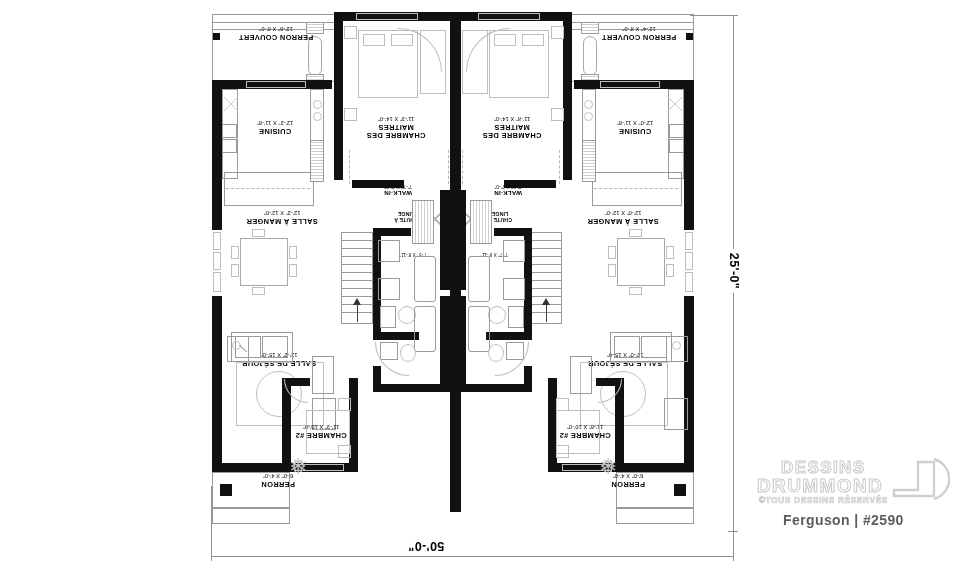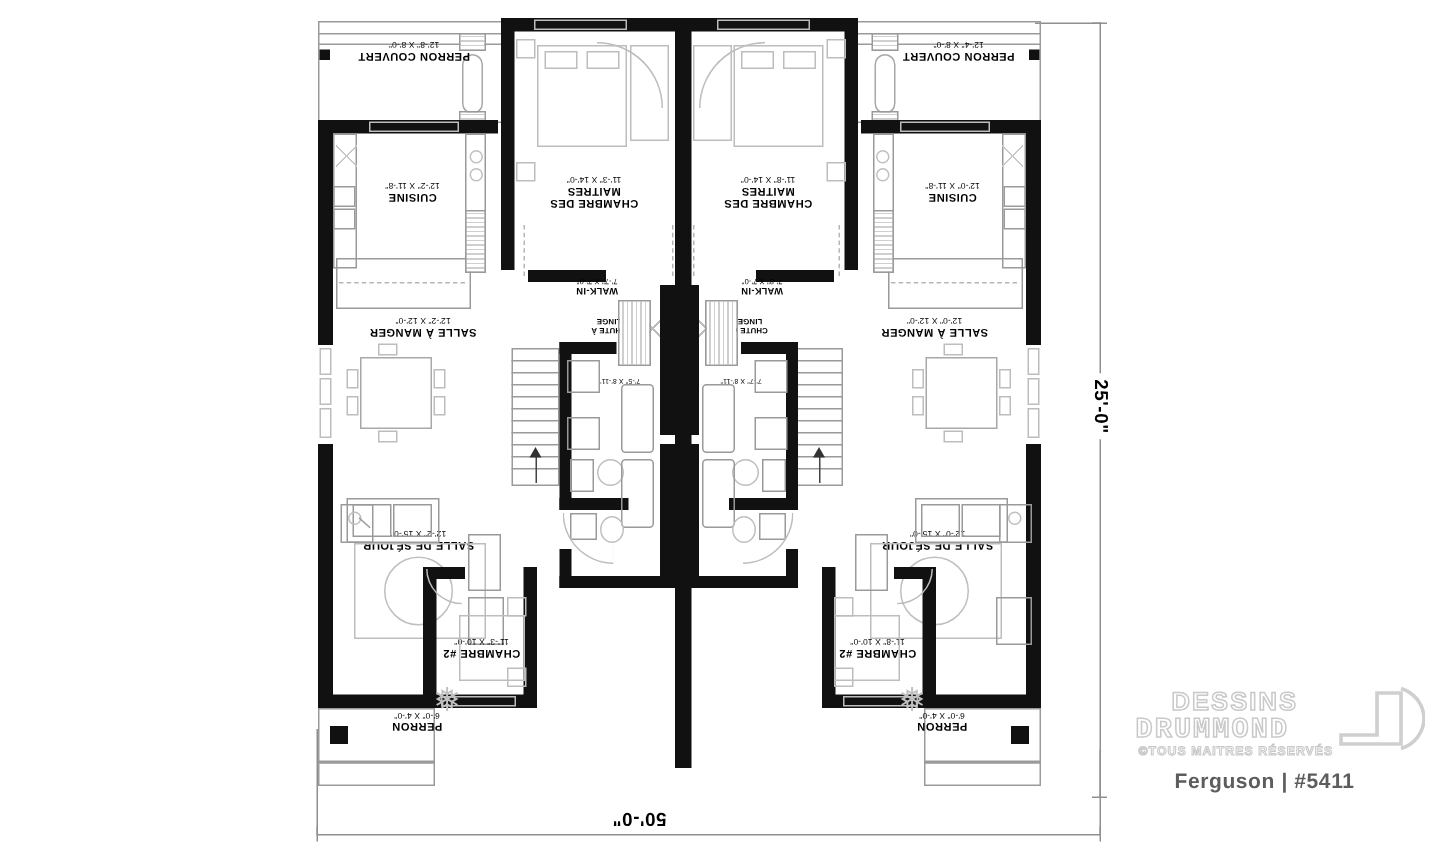--- a/index.html
+++ b/index.html
@@ -36,21 +36,21 @@
   
   .dimtxt{position:absolute;font-weight:bold;font-size:12.5px;letter-spacing:.4px;
           transform:rotate(180deg);background:#fff;padding:0 4px;}
   .dimtxt.vert{transform:rotate(90deg);}
 
   
   #logo{position:absolute;left:757px;top:452px;width:196px;height:92px;}
   .lg1,.lg2{position:absolute;font-weight:bold;letter-spacing:1.4px;
             color:#fff;-webkit-text-stroke:1px #c9c9c9;text-stroke:1px #c9c9c9;}
   .lg1{left:24px;top:6px;font-size:17px;}
-  .lg2{left:0px;top:23px;font-size:19px;font-family:Liberation Mono, monospace;}
+  .lg2{left:0px;top:23px;font-size:19px;}
   .lg3{position:absolute;left:2px;top:44px;font-size:8.2px;font-weight:bold;
        letter-spacing:.7px;color:#fff;-webkit-text-stroke:.7px #c9c9c9;}
   .lgname{position:absolute;left:26px;top:60px;font-size:14px;font-weight:bold;
           color:#5d5d5d;letter-spacing:.4px;}
   #logoIcon{position:absolute;left:131px;top:4px;}
 </style>
 </head>
 <body>
 
 <div id="plan">
@@ -409,22 +409,22 @@
   <div class="thin" style="left:468px;top:306px;width:22px;height:46px;border-radius:3px;"></div>
   <div class="thin" style="left:506px;top:342px;width:18px;height:18px;"></div>
   <div class="ell" style="left:488px;top:344px;width:16px;height:18px;"></div>
   <div class="thin2" style="left:495px;top:342px;width:34px;height:34px;border-radius:0 0 34px 0;border-top:none;border-left:none;"></div>
   <div class="wall" style="left:524px;top:366px;width:8px;height:26px;"></div>
   <div class="wall" style="left:462px;top:384px;width:70px;height:8px;"></div>
 
   <div id="logo">
     <div class="lg1">DESSINS</div>
     <div class="lg2">DRUMMOND</div>
-    <div class="lg3">©TOUS MAITRES RÉSERVÉS</div>
-    <div class="lgname">Ferguson | #5411</div>
+    <div class="lg3">©TOUS DESSINS RÉSERVÉS</div>
+    <div class="lgname">Ferguson | #2590</div>
     <div id="logoIcon">
       <svg width="62" height="46" viewBox="0 0 62 46">
         <path d="M6 40 L6 34 L30 34 L30 6 L46 6 L46 40 Z" fill="none" stroke="#cfcfcf" stroke-width="2.4"></path>
         <path d="M46 3 A 22 21 0 0 1 46 43" fill="none" stroke="#cfcfcf" stroke-width="2.4"></path>
       </svg>
     </div>
   </div>
 
 </div>
 

